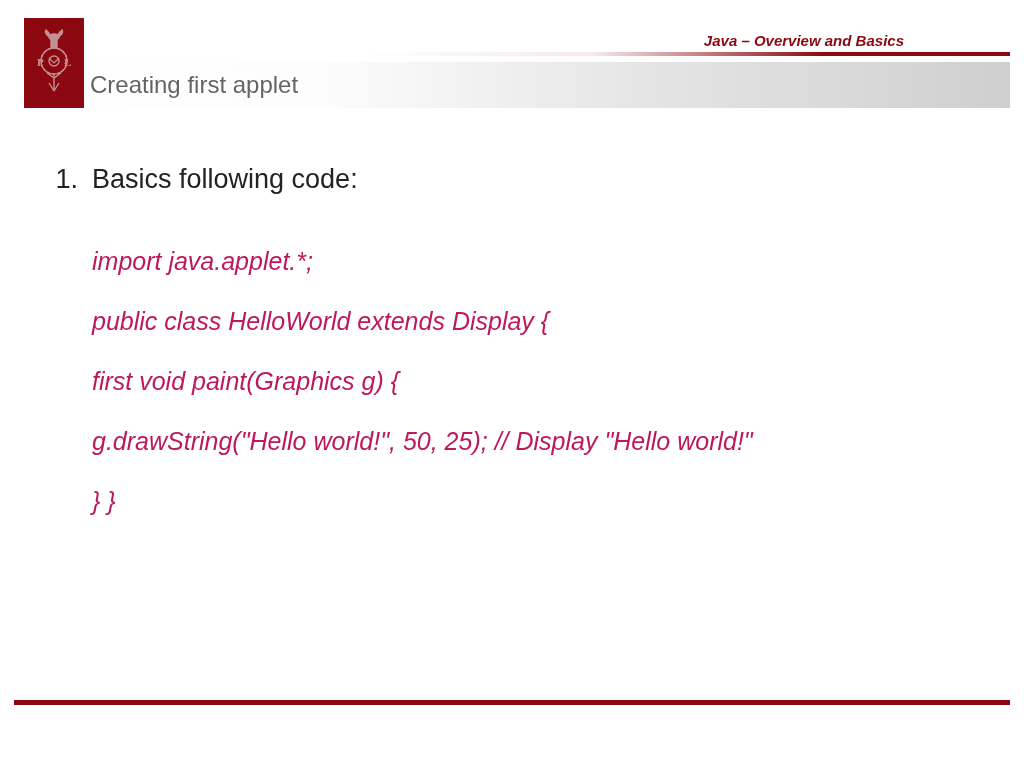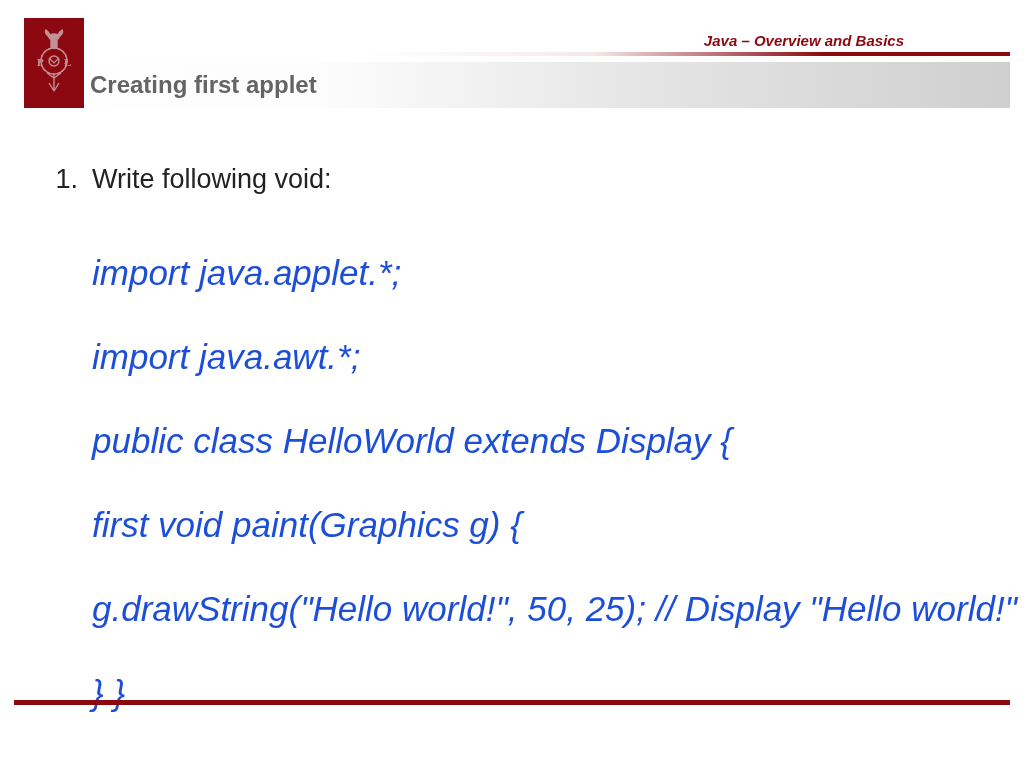--- a/index.html
+++ b/index.html
@@ -41,21 +41,20 @@
     height: 46px;
     background: linear-gradient(to right, #fefefe 0%, #fdfdfd 25%, #e5e5e5 60%, #cfcfcf 100%);
     display: flex;
     align-items: center;
   }
   .title-text {
     color: #646464;
     font-size: 24px;
     margin-left: 6px;
     text-shadow: 1px 1px 0 #fff, -1px -1px 0 #fff;
-    font-weight: bold;
   }
   .logo-block {
     position: absolute;
     top: 18px;
     left: 24px;
     width: 60px;
     height: 90px;
     background: #8b0810;
     display: flex;
     align-items: center;
@@ -78,22 +77,22 @@
   .list-num {
     width: 62px;
     text-align: right;
     padding-right: 14px;
   }
   .code-block {
     margin-left: 62px;
   }
   .code-line {
     font-style: italic;
-    font-size: 35px;
-    color: #1d4ed8;
+    font-size: 25px;
+    color: #be185d;
     line-height: 2.4;
     white-space: nowrap;
   }
   .bottom-rule {
     position: absolute;
     left: 14px;
     right: 14px;
     top: 700px;
     height: 5px;
     background: #8b0810;
@@ -125,25 +124,24 @@
         <path d="M25 68 L20 60 M25 68 L30 60"></path>
         <path d="M25 55 L18 50 M25 55 L32 50"></path>
       </g>
     </svg>
   </div>
 </div>
 
 <div class="content">
   <div class="list-row">
     <div class="list-num">1.</div>
-    <div>Write following void:</div>
+    <div>Basics following code:</div>
   </div>
   <div class="code-block">
     <div class="code-line">import java.applet.*;</div>
-    <div class="code-line">import java.awt.*;</div>
     <div class="code-line">public class HelloWorld extends Display {</div>
     <div class="code-line">first void paint(Graphics g) {</div>
     <div class="code-line">g.drawString("Hello world!", 50, 25); // Display "Hello world!"</div>
     <div class="code-line">} }</div>
   </div>
 </div>
 
 <div class="bottom-rule"></div>
 
 </body></html>

